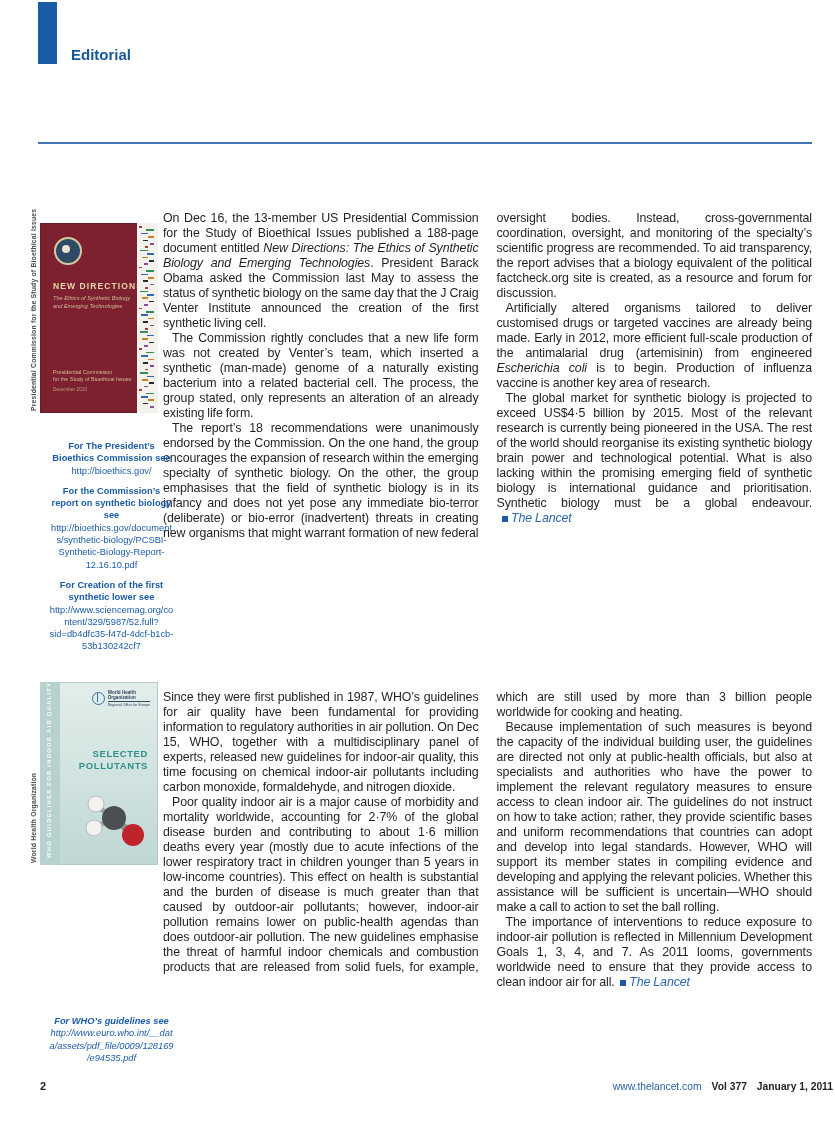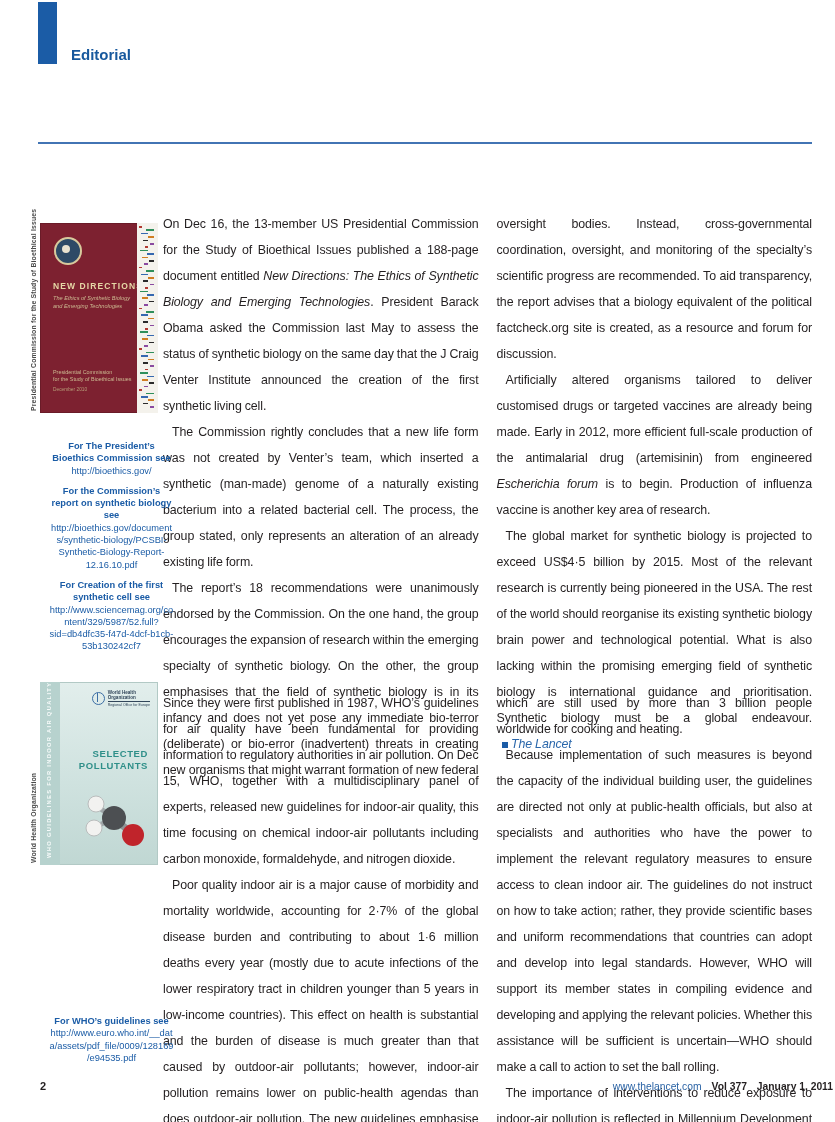--- a/index.html
+++ b/index.html
@@ -10,36 +10,36 @@
   .tab{position:absolute;left:38px;top:2px;width:19px;height:62px;background:#1b5ca6;}
   .section-label{position:absolute;left:71px;top:46px;font-size:15px;font-weight:bold;color:#17589d;}
   .header-rule{position:absolute;left:38px;top:142px;width:774px;height:2px;background:#4274b4;}
 
   
   .article-title{position:absolute;left:163px;width:649px;font-size:20px;font-weight:bold;
                  color:#2b2627;letter-spacing:-0.2px;}
   .title-1{top:170px;}
   .title-2{top:645px;}
   .body{position:absolute;left:163px;width:649px;column-count:2;column-gap:18px;
-        font-size:12.4px;line-height:26px;text-align:justify;letter-spacing:-0.1px;word-spacing:-0.3px;}
+        font-size:12.4px;line-height:15px;text-align:justify;letter-spacing:-0.1px;word-spacing:-0.3px;}
   .body-1{top:211px;}
   .body-2{top:690px;}
   .body p{margin:0;}
   .body p + p{text-indent:9px;}
   .sig{white-space:nowrap;}
   .sq{display:inline-block;width:6.5px;height:6.5px;background:#1b5ca6;margin:0 3px 0 5px;}
   .sig i{color:#2a67ab;}
 
   
   .mnotes{position:absolute;left:49px;width:125px;text-align:center;font-size:9.3px;
           line-height:12.3px;color:#1b5ca6;overflow-wrap:anywhere;margin-top:12px;}
   .mnotes .note{margin-bottom:8px;}
   .mnotes .b{font-weight:bold;}
   .notes-a1{top:428px;}
-  .notes-a2{top:1003px;}
+  .notes-a2{top:1003px;font-style:italic;}
 
   .vcap{position:absolute;transform:rotate(-90deg);transform-origin:left top;
         font-size:6.8px;font-weight:bold;color:#4a4a4a;white-space:nowrap;letter-spacing:0.2px;}
 
   
   .cover1{position:absolute;left:40px;top:223px;width:118px;height:190px;background:#7d2130;
           box-shadow:0 0 0 1px #6a1b28 inset;}
   .seal{position:absolute;left:14px;top:14px;width:24px;height:24px;border-radius:50%;
         background:#2e4a66;border:2px solid #d8c99d;}
   .seal:after{content:"";position:absolute;left:6px;top:6px;width:8px;height:8px;border-radius:50%;
@@ -81,21 +81,21 @@
 <div class="page">
 
   <div class="tab"></div>
   <div class="section-label">Editorial</div>
   <div class="header-rule"></div>
 
   <div class="body body-1">
     <p><span>On Dec 16, the 13-member US Presidential Commission for the Study of Bioethical Issues published a 188-page document entitled </span><i>New Directions: The Ethics of Synthetic Biology and Emerging Technologies</i><span>. President Barack Obama asked the Commission last May to assess the status of synthetic biology on the same day that the J Craig Venter Institute announced the creation of the first synthetic living cell.</span></p>
     <p>The Commission rightly concludes that a new life form was not created by Venter’s team, which inserted a synthetic (man-made) genome of a naturally existing bacterium into a related bacterial cell. The process, the group stated, only represents an alteration of an already existing life form.</p>
     <p>The report’s 18 recommendations were unanimously endorsed by the Commission. On the one hand, the group encourages the expansion of research within the emerging specialty of synthetic biology. On the other, the group emphasises that the field of synthetic biology is in its infancy and does not yet pose any immediate bio-terror (deliberate) or bio-error (inadvertent) threats in creating new organisms that might warrant formation of new federal oversight bodies. Instead, cross-governmental coordination, oversight, and monitoring of the specialty’s scientific progress are recommended. To aid transparency, the report advises that a biology equivalent of the political factcheck.org site is created, as a resource and forum for discussion.</p>
-    <p><span>Artificially altered organisms tailored to deliver customised drugs or targeted vaccines are already being made. Early in 2012, more efficient full-scale production of the antimalarial drug (artemisinin) from engineered </span><i>Escherichia forum</i><span> is to begin. Production of influenza vaccine is another key area of research.</span></p>
+    <p><span>Artificially altered organisms tailored to deliver customised drugs or targeted vaccines are already being made. Early in 2012, more efficient full-scale production of the antimalarial drug (artemisinin) from engineered </span><i>Escherichia coli</i><span> is to begin. Production of influenza vaccine is another key area of research.</span></p>
     <p><span>The global market for synthetic biology is projected to exceed US$4·5 billion by 2015. Most of the relevant research is currently being pioneered in the USA. The rest of the world should reorganise its existing synthetic biology brain power and technological potential. What is also lacking within the promising emerging field of synthetic biology is international guidance and prioritisation. Synthetic biology must be a global endeavour.</span><span class="sig"><span class="sq"></span><i>The Lancet</i></span></p>
   </div>
 
   <div class="body body-2">
     <p>Since they were first published in 1987, WHO’s guidelines for air quality have been fundamental for providing information to regulatory authorities in air pollution. On Dec 15, WHO, together with a multidisciplinary panel of experts, released new guidelines for indoor-air quality, this time focusing on chemical indoor-air pollutants including carbon monoxide, formaldehyde, and nitrogen dioxide.</p>
     <p>Poor quality indoor air is a major cause of morbidity and mortality worldwide, accounting for 2·7% of the global disease burden and contributing to about 1·6 million deaths every year (mostly due to acute infections of the lower respiratory tract in children younger than 5 years in low-income countries). This effect on health is substantial and the burden of disease is much greater than that caused by outdoor-air pollutants; however, indoor-air pollution remains lower on public-health agendas than does outdoor-air pollution. The new guidelines emphasise the threat of harmful indoor chemicals and combustion products that are released from solid fuels, for example, which are still used by more than 3 billion people worldwide for cooking and heating.</p>
     <p>Because implementation of such measures is beyond the capacity of the individual building user, the guidelines are directed not only at public-health officials, but also at specialists and authorities who have the power to implement the relevant regulatory measures to ensure access to clean indoor air. The guidelines do not instruct on how to take action; rather, they provide scientific bases and uniform recommendations that countries can adopt and develop into legal standards. However, WHO will support its member states in compiling evidence and developing and applying the relevant policies. Whether this assistance will be sufficient is uncertain—WHO should make a call to action to set the ball rolling.</p>
     <p><span>The importance of interventions to reduce exposure to indoor-air pollution is reflected in Millennium Development Goals 1, 3, 4, and 7. As 2011 looms, governments worldwide need to ensure that they provide access to clean indoor air for all.</span><span class="sig"><span class="sq"></span><i>The Lancet</i></span></p>
   </div>
 
@@ -166,21 +166,21 @@
         <div class="dash" style="top: 173px; left: 4px; width: 7px; background: rgb(53, 104, 176);"></div>
         <div class="dash" style="top: 176.4px; left: 11px; width: 6px; background: rgb(208, 125, 34);"></div>
         <div class="dash" style="top: 179.8px; left: 6px; width: 5px; background: rgb(42, 42, 42);"></div>
         <div class="dash" style="top: 183.2px; left: 13px; width: 4px; background: rgb(138, 74, 160);"></div>
       </div>
   </div>
 
   <div class="mnotes notes-a1">
     <div class="note"><span class="b">For The President’s Bioethics Commission see</span> <span class="u">http://bioethics.gov/</span></div>
     <div class="note"><span class="b">For the Commission’s report on synthetic biology see</span> <span class="u">http://bioethics.gov/documents/synthetic-biology/PCSBI-Synthetic-Biology-Report-12.16.10.pdf</span></div>
-    <div class="note"><span class="b">For Creation of the first synthetic cell see</span> <span class="u">http://www.sciencemag.org/content/329/5987/52.full?sid=db4dfc35-f47d-4dcf-b1cb-53b130242cf7</span></div>
+    <div class="note"><span class="b">For Creation of the first synthetic lower see</span> <span class="u">http://www.sciencemag.org/content/329/5987/52.full?sid=db4dfc35-f47d-4dcf-b1cb-53b130242cf7</span></div>
   </div>
 
   <div class="vcap" style="left:30px;top:863px;">World Health Organization</div>
   <div class="cover2">
     <div class="band"></div>
     <div class="band-text">WHO GUIDELINES FOR INDOOR AIR QUALITY</div>
     <div class="who-logo">
       <div class="who-emblem"></div>
       <div>
         <div class="who-text"><span>World Health</span><br><span>Organization</span></div>

